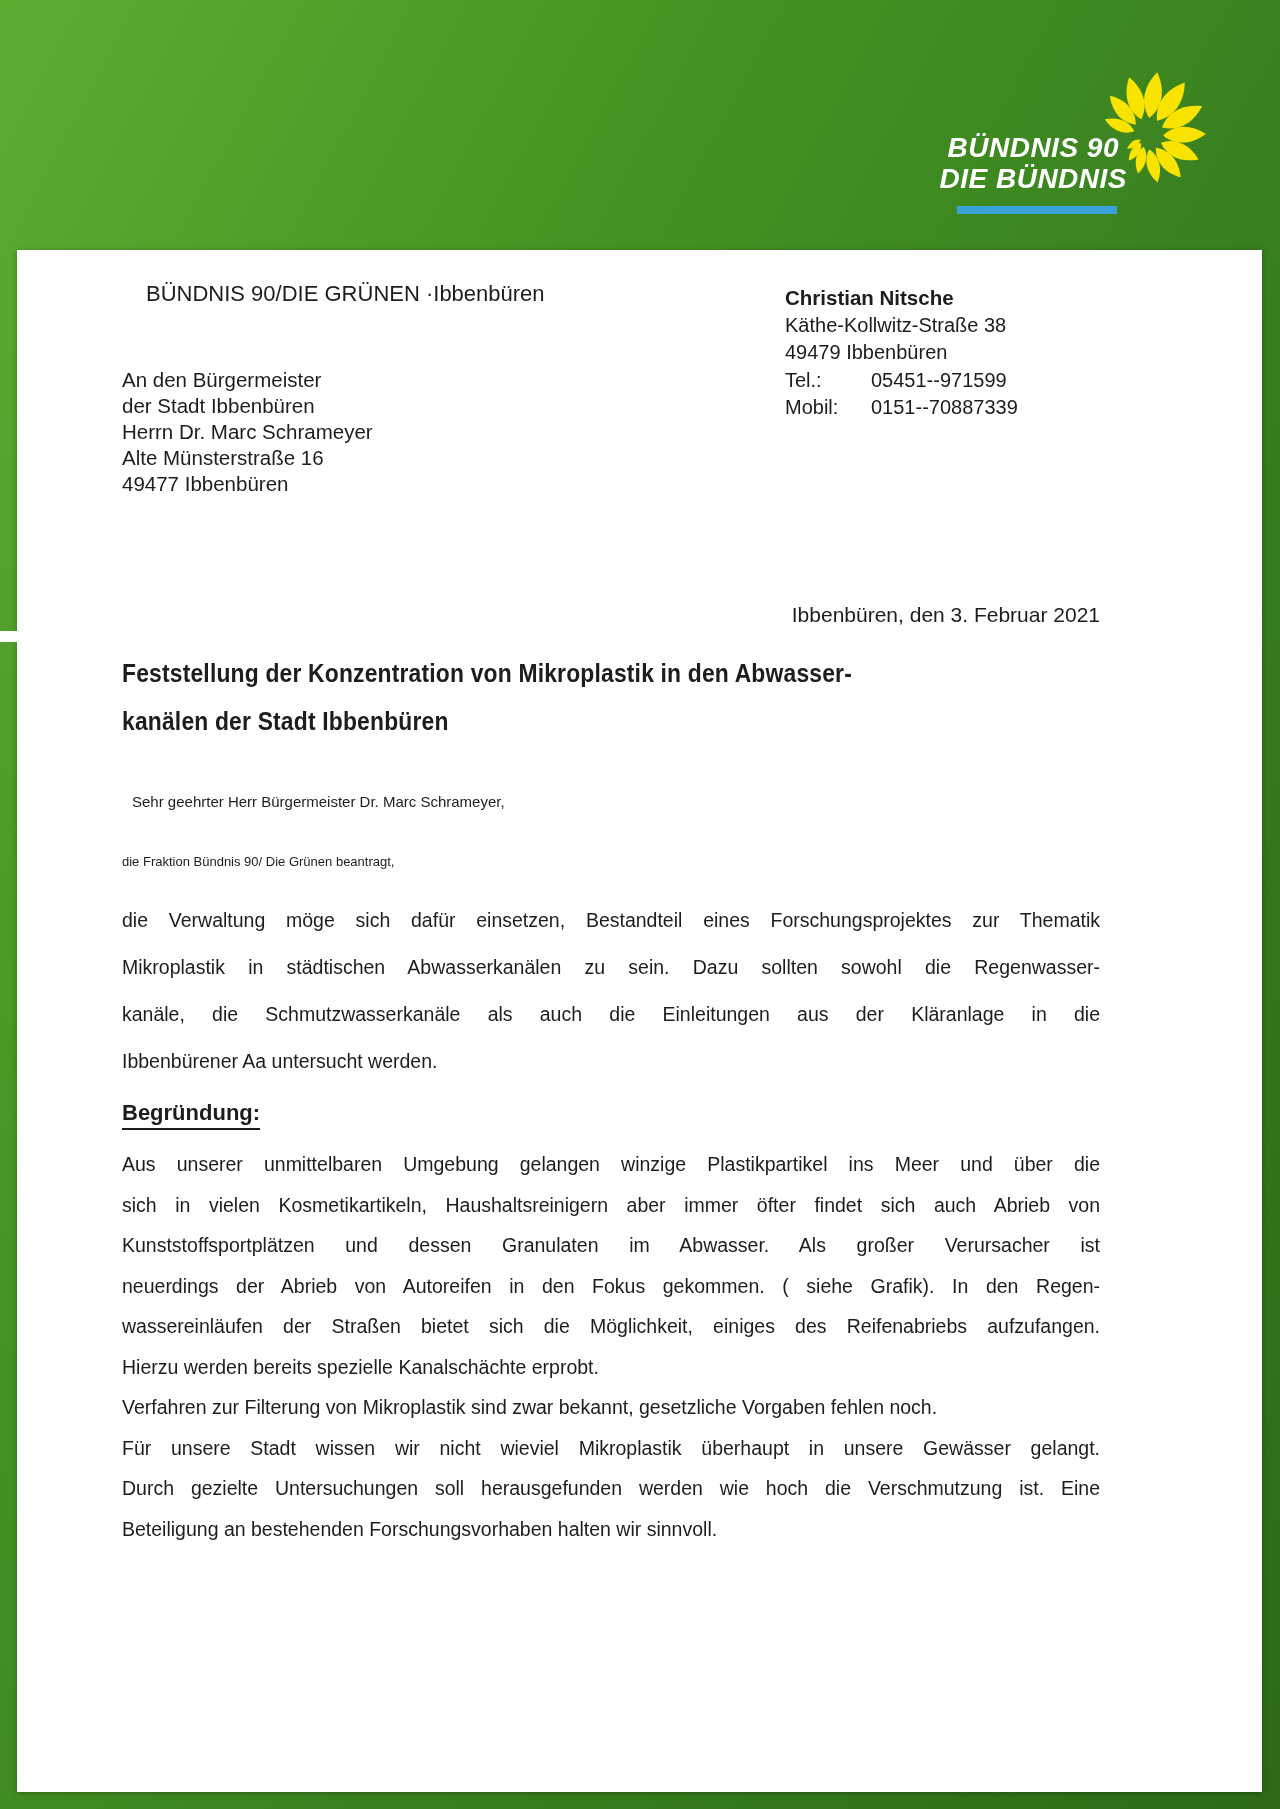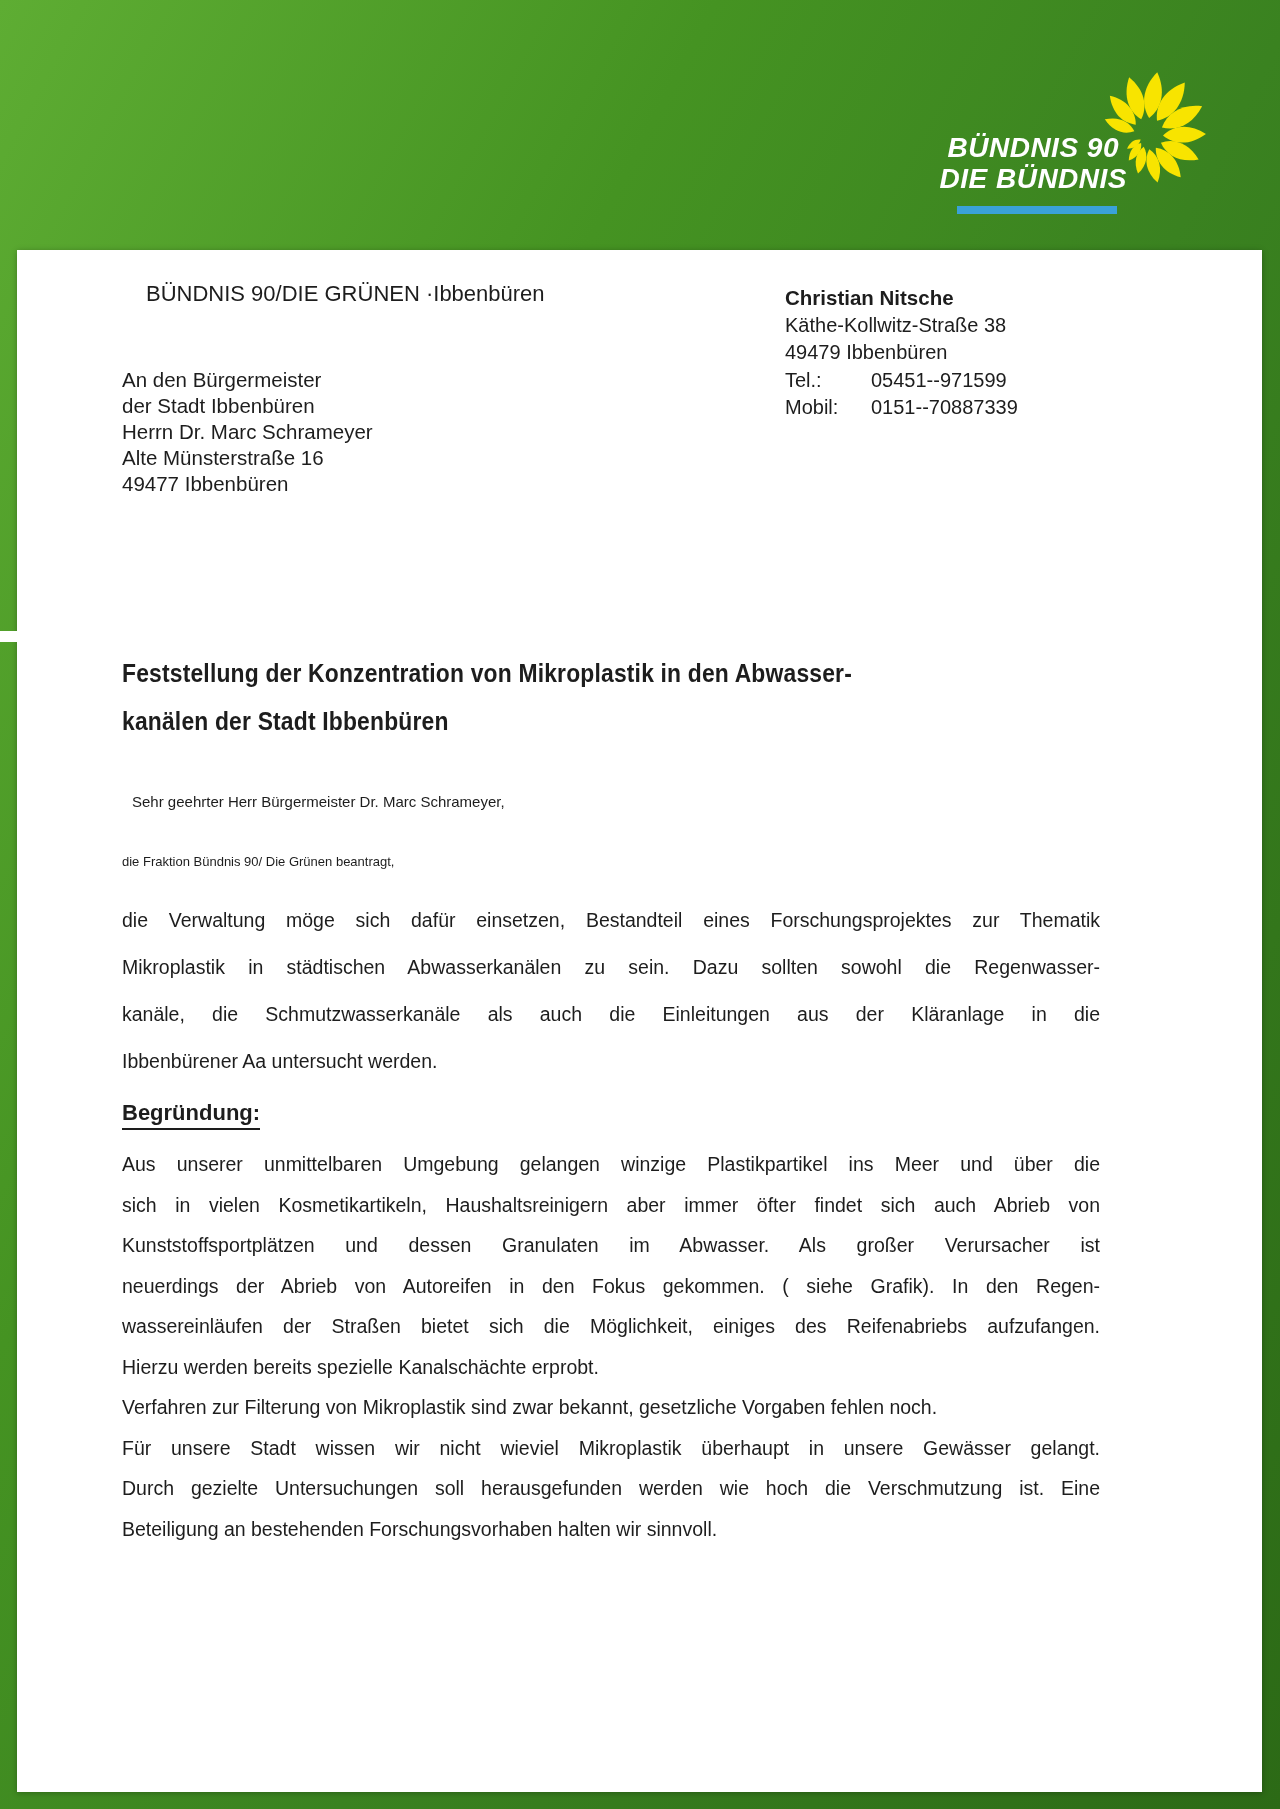--- a/index.html
+++ b/index.html
@@ -101,20 +101,21 @@
     <div class="row">
       <span class="lbl">Tel.:</span>
       <span>05451--971599</span>
     </div>
     <div class="row">
       <span class="lbl">Mobil:</span>
       <span>0151--70887339</span>
     </div>
   </div>
 
+  <div class="date">Ibbenbüren, den 3. Februar 2021</div>
 
   <div class="subject">
     <div>Feststellung der Konzentration von Mikroplastik in den Abwasser-</div>
     <div>kanälen der Stadt Ibbenbüren</div>
   </div>
 
   <div class="salutation">Sehr geehrter Herr Bürgermeister Dr. Marc Schrameyer,</div>
   <div class="intro">die Fraktion Bündnis 90/ Die Grünen beantragt,</div>
 
   <div class="para para-request">

